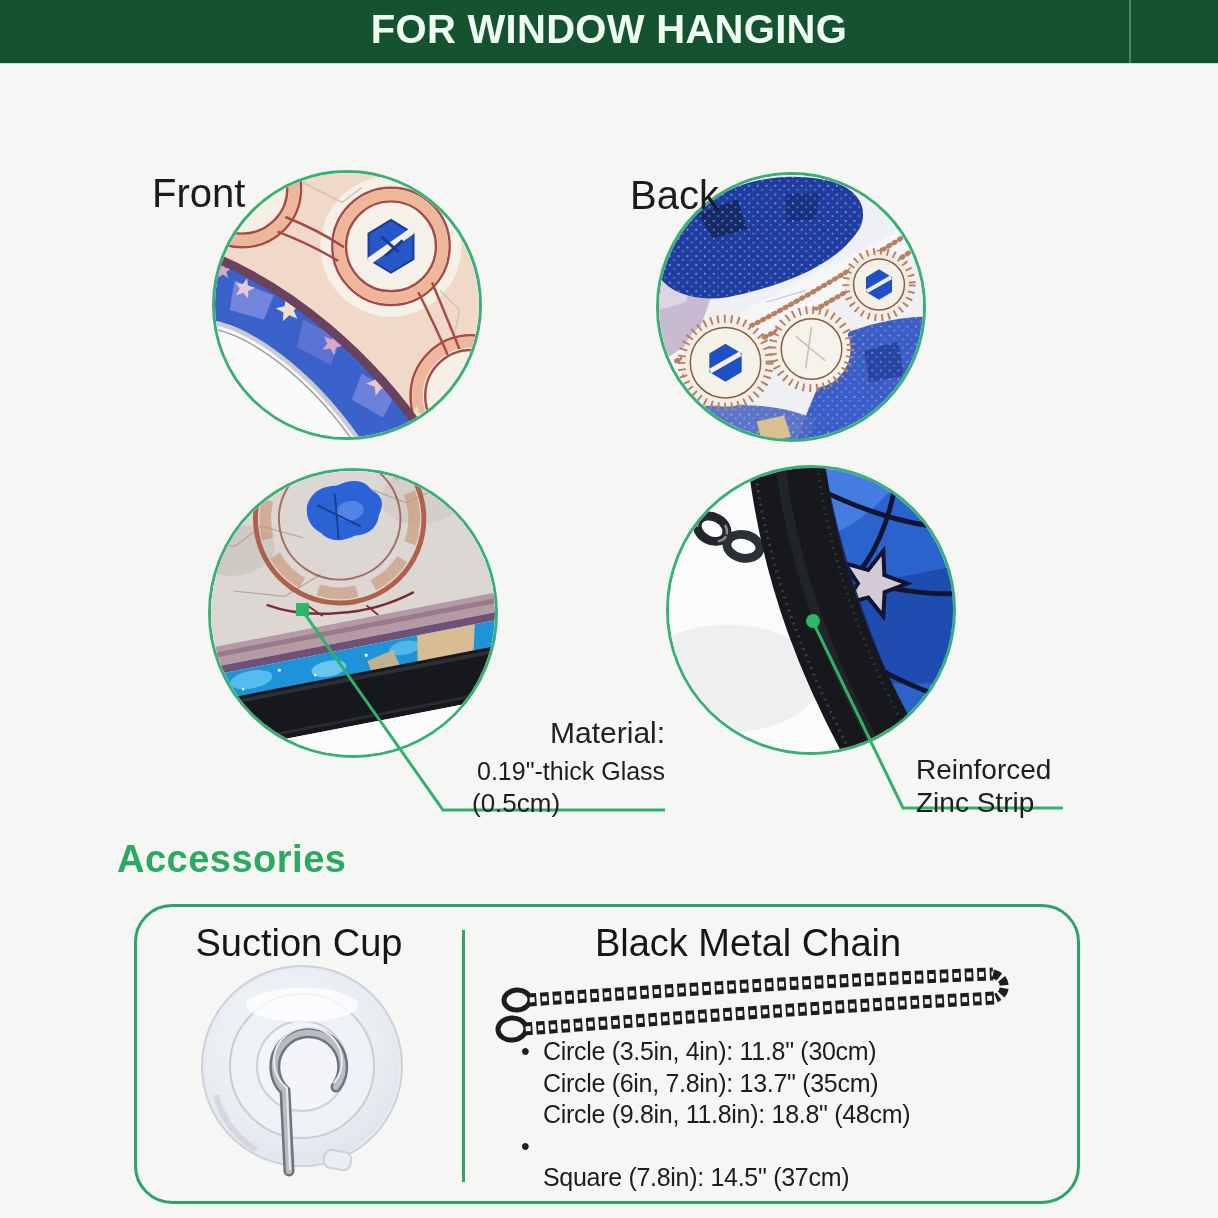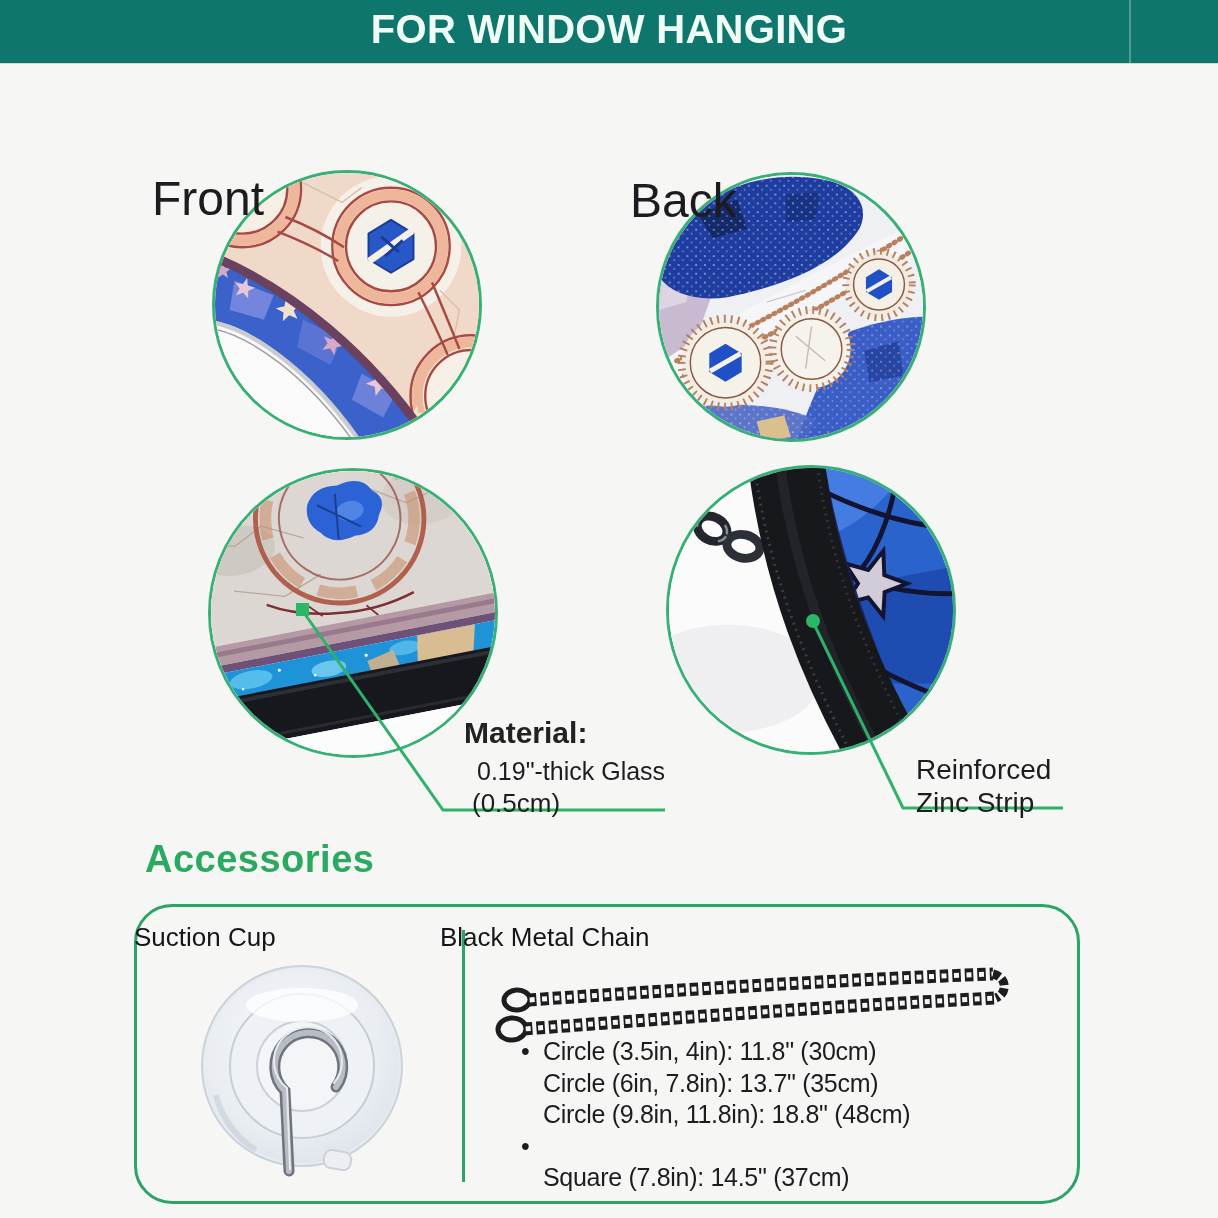--- a/index.html
+++ b/index.html
@@ -5,54 +5,54 @@
   html,body{margin:0;padding:0;}
   body{
     width:1218px;height:1218px;overflow:hidden;position:relative;
     background:#f6f7f5;
     font-family:"Liberation Sans", sans-serif;
     color:#1d1d1f;
   }
   .abs{position:absolute;}
 
   
-  .banner{left:0;top:0;width:1218px;height:63px;background:#0f766e;overflow:hidden;z-index:5;border-bottom:1px solid #bfe3cd;}
+  .banner{left:0;top:0;width:1218px;height:63px;background:#14532d;overflow:hidden;z-index:5;border-bottom:1px solid #bfe3cd;}
   .banner-lines{position:absolute;top:-40px;left:0;width:100%;text-align:center;
     font-weight:700;font-size:40px;line-height:46px;color:#effcf4;letter-spacing:.3px;white-space:nowrap;}
   .banner-seam{position:absolute;left:1129px;top:0;width:2px;height:63px;background:rgba(255,255,255,.28);}
 
   
-  .view-label{font-size:48px;font-weight:400;color:#1c1c1e;z-index:20;}
+  .view-label{font-size:40px;font-weight:400;color:#1c1c1e;z-index:20;}
   .front-label{left:152px;top:171px;}
   .back-label{left:598px;top:173px;margin-left:32px;}
 
   
   .pcircle{border-radius:50%;overflow:hidden;border:3px solid #36b074;box-sizing:border-box;background:#fff;z-index:10;}
   .pcircle svg{display:block;width:100%;height:100%;}
   .c-front{left:212px;top:170px;width:270px;height:270px;}
   .c-back{left:656px;top:172px;width:270px;height:270px;}
   .c-material{left:208px;top:468px;width:290px;height:290px;}
   .c-zinc{left:666px;top:465px;width:290px;height:290px;}
 
   
   .overlay{left:0;top:0;width:1218px;height:1218px;z-index:30;pointer-events:none;}
 
   
   .callout-text{z-index:40;}
   .material-callout{left:464px;top:716px;}
-  .material-callout .t{font-size:30px;font-weight:700;color:#222;}
+  .material-callout .t{font-size:30px;font-weight:400;color:#222;text-align:right;}
   .material-callout .d{font-size:25px;margin-left:13px;margin-top:7px;}
   .material-callout .m{font-size:26px;margin-left:8px;margin-top:2px;}
   .zinc-callout{left:916px;top:753px;font-size:28px;line-height:33px;}
 
   
-  .acc-heading{left:145px;top:838px;font-size:38px;font-weight:700;color:#2aa960;letter-spacing:.5px;z-index:20;}
+  .acc-heading{left:117px;top:838px;font-size:38px;font-weight:700;color:#2aa960;letter-spacing:.5px;z-index:20;}
   .acc-box{left:134px;top:904px;width:946px;height:300px;border:3px solid #2ca467;border-radius:38px;box-sizing:border-box;z-index:8;background:transparent;}
   .acc-divider{left:462px;top:930px;width:3px;height:252px;background:#2ca467;z-index:12;}
-  .panel-label{font-size:26px;font-weight:400;color:#161618;z-index:20;}
+  .panel-label{font-size:38px;font-weight:400;color:#161618;text-align:center;z-index:20;}
   .suction-label{left:134px;top:922px;width:330px;}
   .chain-label{left:440px;top:922px;width:616px;}
   .cup-art{left:196px;top:955px;width:220px;height:230px;z-index:14;}
   .chain-art{left:495px;top:958px;width:520px;height:90px;z-index:14;}
 
   .list{left:517px;top:1036px;width:560px;z-index:20;}
   .row{display:flex;font-size:25px;line-height:31.5px;letter-spacing:-0.3px;color:#1d1d1f;}
   .bul{width:26px;flex:0 0 26px;padding-left:4px;box-sizing:border-box;}
   .no-bullet .bul{visibility:hidden;}
 </style>

